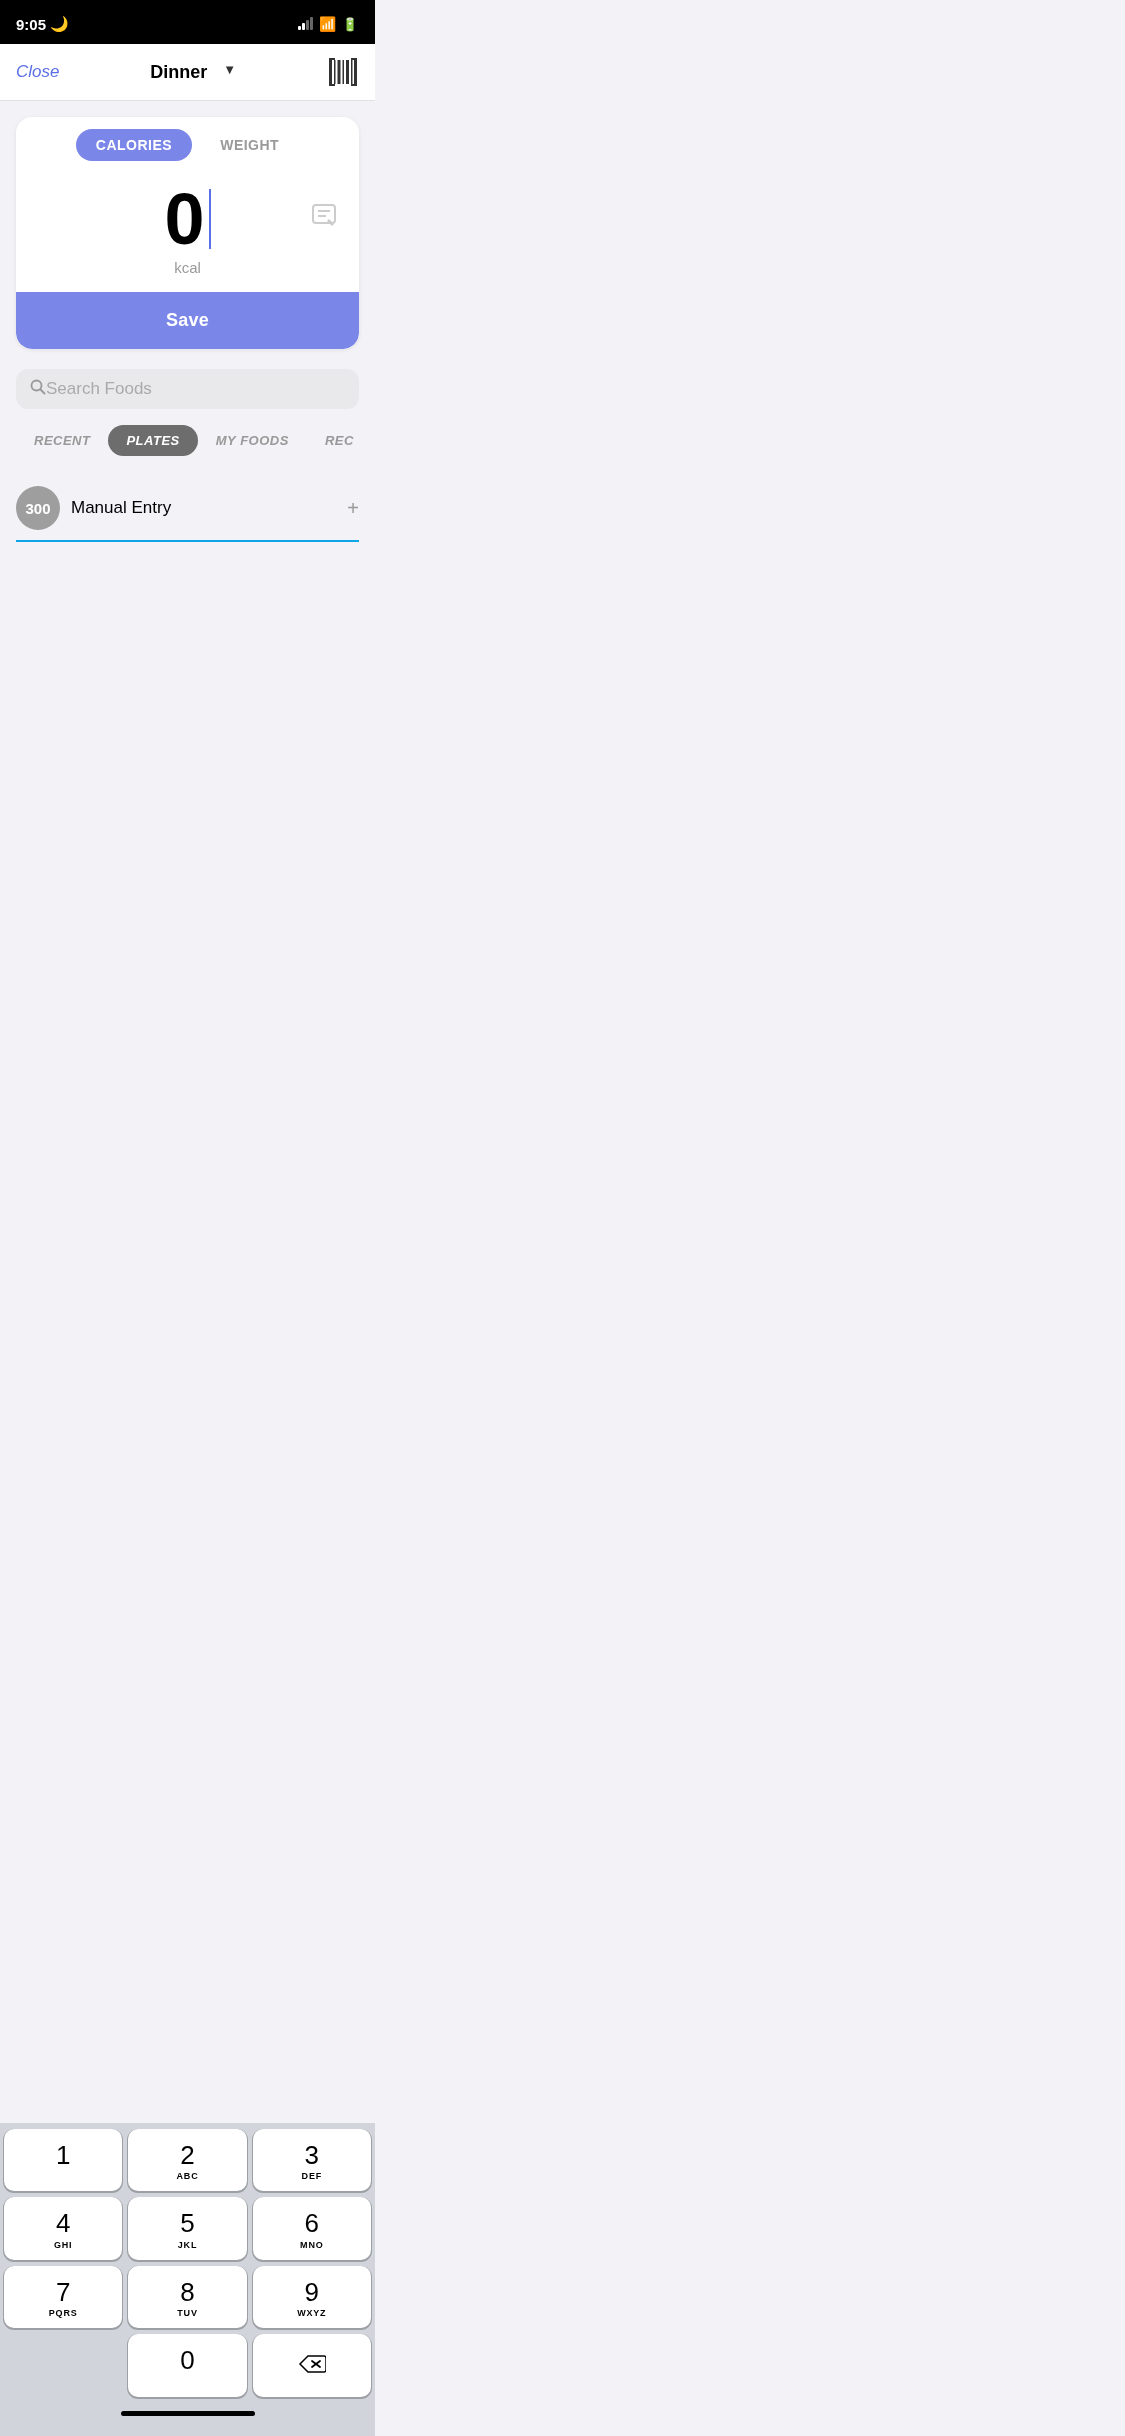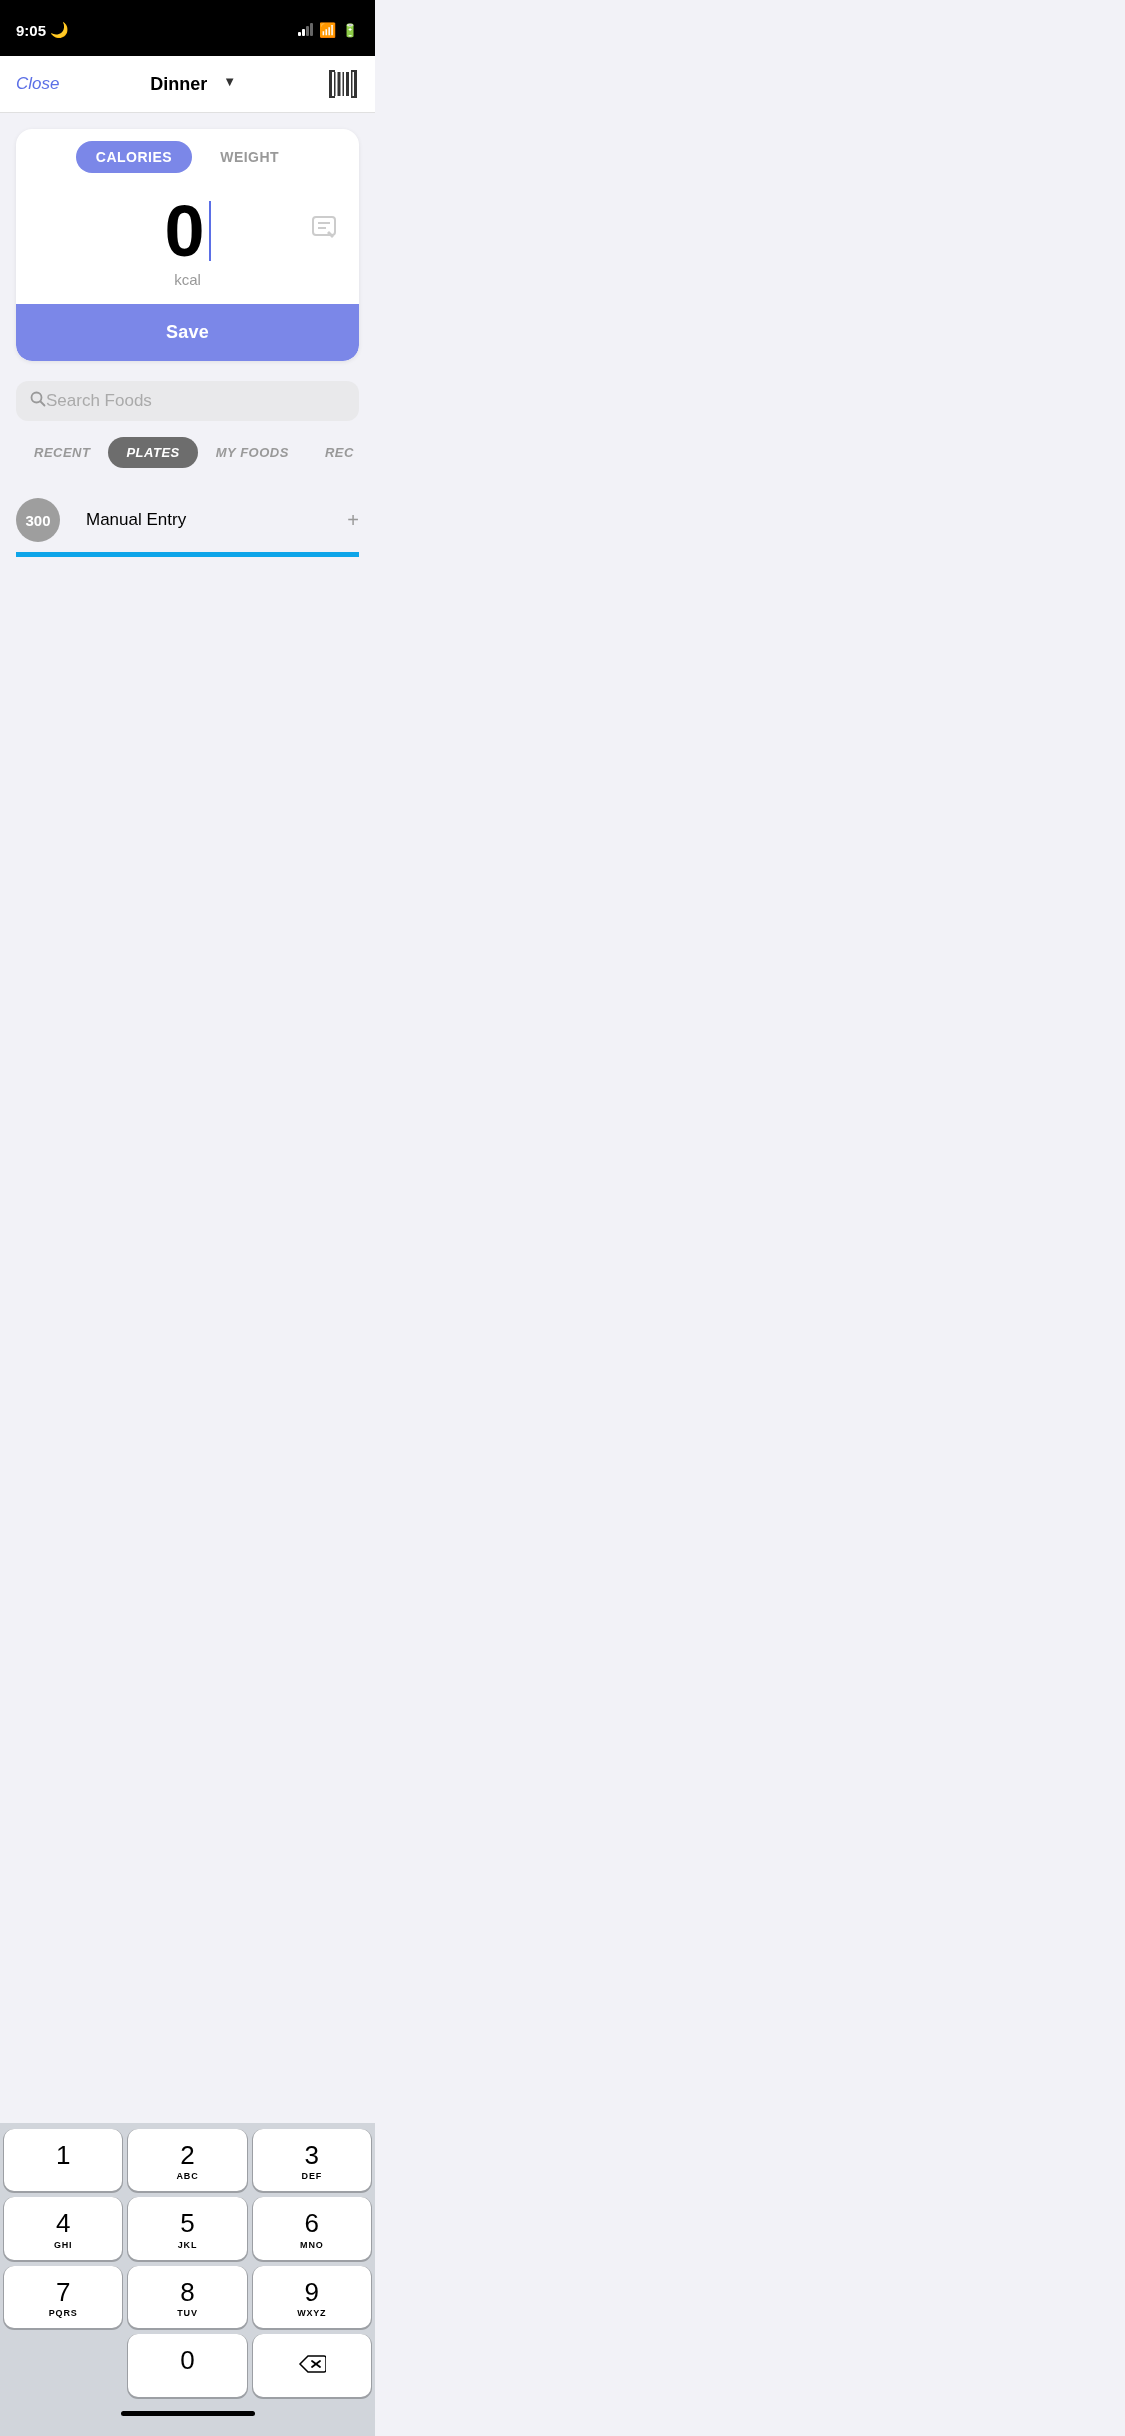--- a/index.html
+++ b/index.html
@@ -13,21 +13,21 @@
       overflow-x: hidden;
     }
 
     
     .status-bar {
       background: #000;
       display: flex;
       justify-content: space-between;
       align-items: center;
       padding: 14px 16px 10px;
-      height: 56px;
+      height: 44px;
     }
     .status-time {
       color: #fff;
       font-size: 15px;
       font-weight: 600;
       display: flex;
       align-items: center;
       gap: 4px;
     }
     .status-icons {
@@ -225,23 +225,23 @@
       border-radius: 20px;
     }
 
     
     .list-section {
       padding-top: 8px;
     }
     .list-item {
       display: flex;
       align-items: center;
-      gap: 26px;
+      gap: 11px;
       padding: 10px 0;
-      border-bottom: 5px solid #0ea5e9;
+      border-bottom: 2px solid #0ea5e9;
     }
     .item-badge {
       width: 44px;
       height: 44px;
       border-radius: 22px;
       background: #9e9e9e;
       display: flex;
       align-items: center;
       justify-content: center;
       color: #fff;

